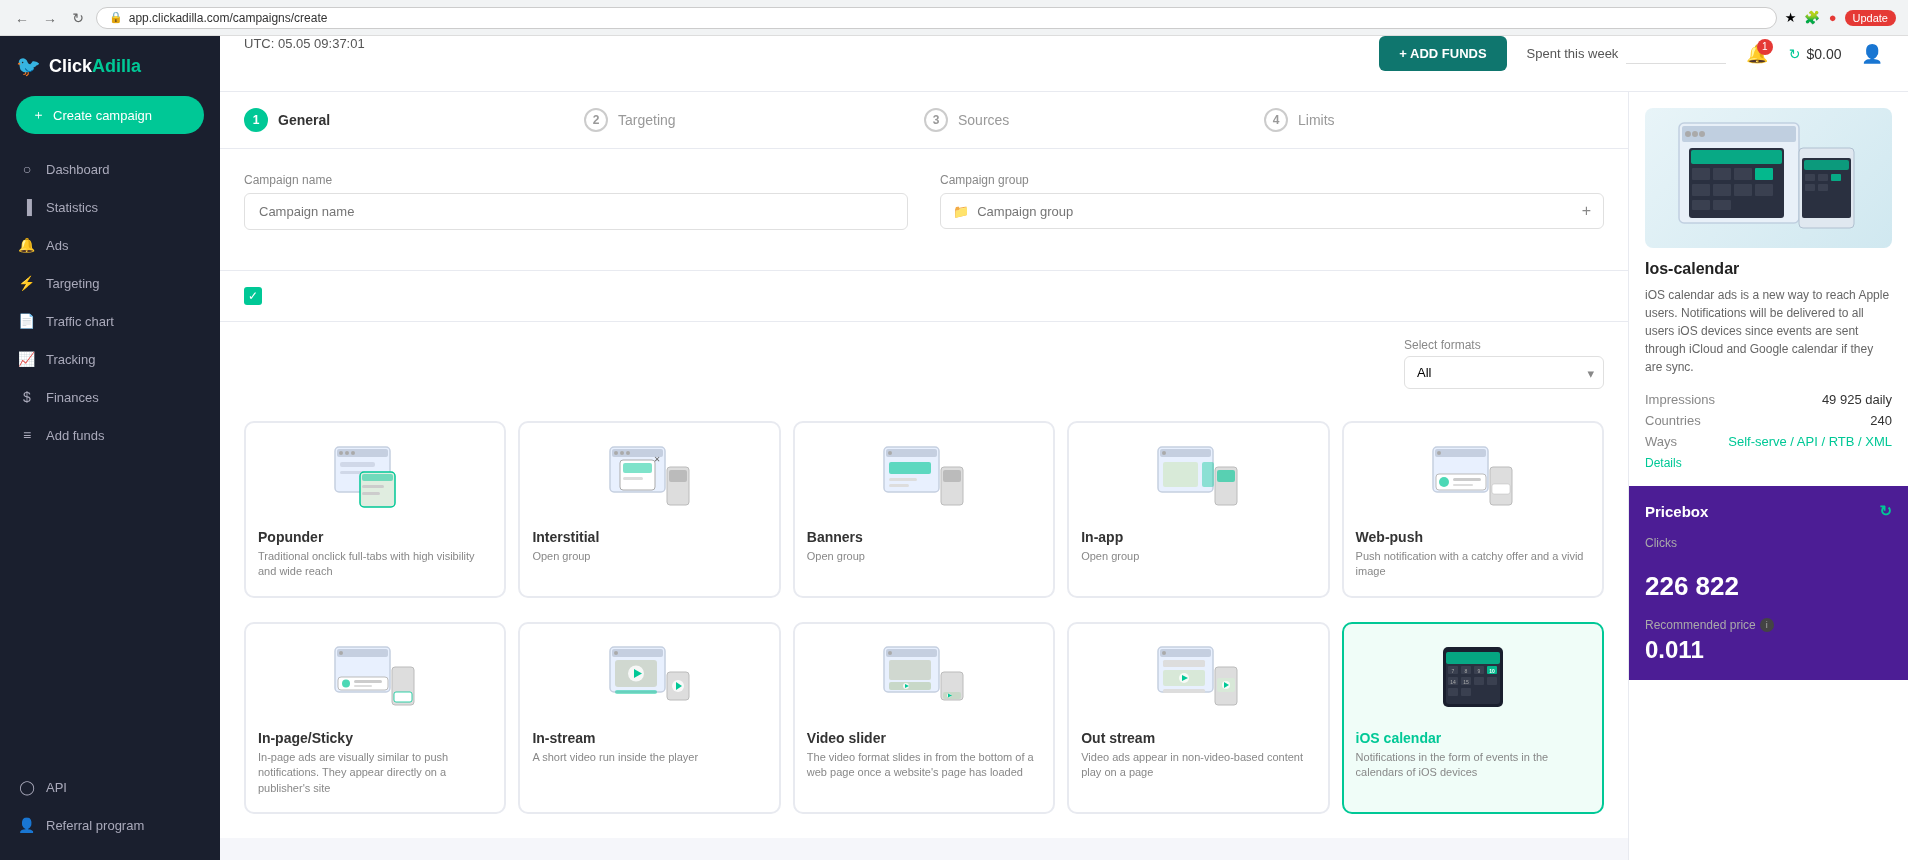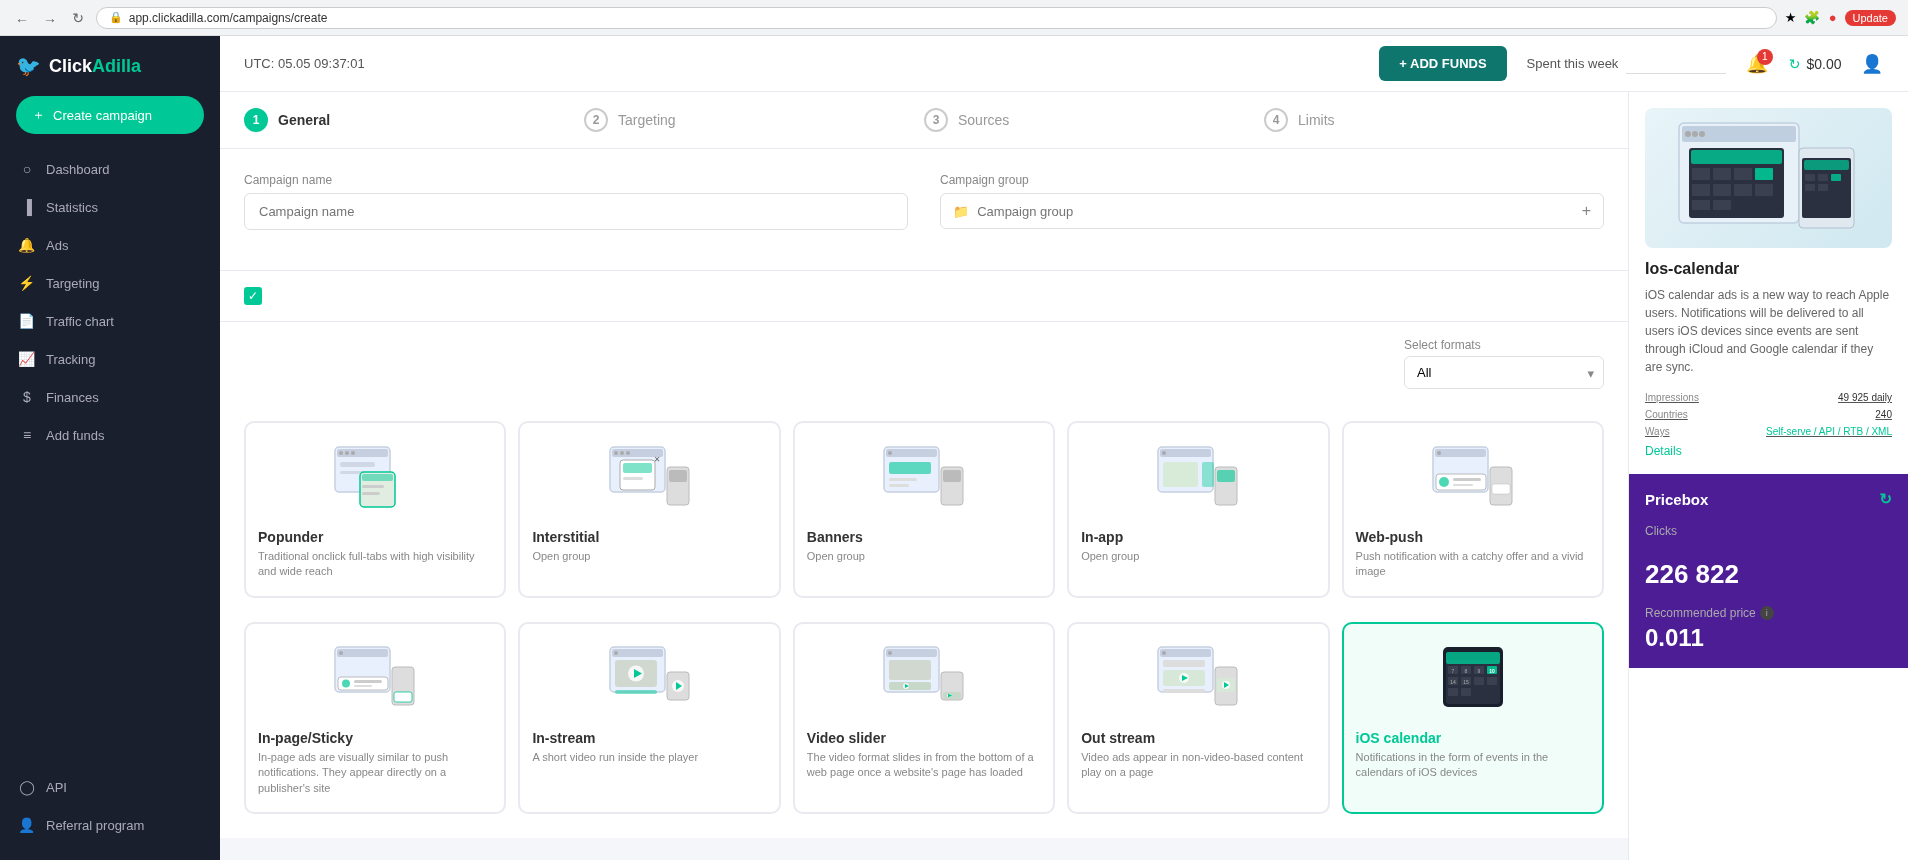--- a/index.html
+++ b/index.html
@@ -111,21 +111,21 @@
       overflow: hidden;
     }
 
     
     .header {
       background: white;
       border-bottom: 1px solid #e8eaf0;
       padding: 0 24px;
       height: 56px;
       display: flex;
-      align-items: center;
+      align-items: flex-start;
       justify-content: space-between;
       flex-shrink: 0;
     }
     .header-utc { color: #555; font-size: 13px; }
     .header-actions { display: flex; align-items: center; gap: 20px; }
     .add-funds-btn {
       background: #0f766e;
       color: white;
       border: none;
       border-radius: 6px;
@@ -277,21 +277,21 @@
       background: linear-gradient(135deg, #e8f4f8 0%, #d0e8f0 100%);
       border-radius: 8px;
       margin-bottom: 12px;
       display: flex;
       align-items: center;
       justify-content: center;
       overflow: hidden;
     }
     .panel-title { font-size: 16px; font-weight: 700; color: #222; margin-bottom: 8px; }
     .panel-desc { font-size: 12px; color: #666; line-height: 1.5; margin-bottom: 16px; }
-    .panel-stats { font-size: 10px; color: #555; text-decoration: underline; }
+    .panel-stats { font-size: 13px; color: #555; }
     .stat-row { display: flex; justify-content: space-between; margin-bottom: 6px; }
     .stat-label { color: #888; }
     .stat-value { color: #333; font-weight: 500; }
     .stat-value.teal { color: #00c896; }
     .details-link { color: #00c896; font-size: 12px; cursor: pointer; text-decoration: none; }
 
     .pricebox {
       background: #4c1d95;
       padding: 16px;
       color: white;

